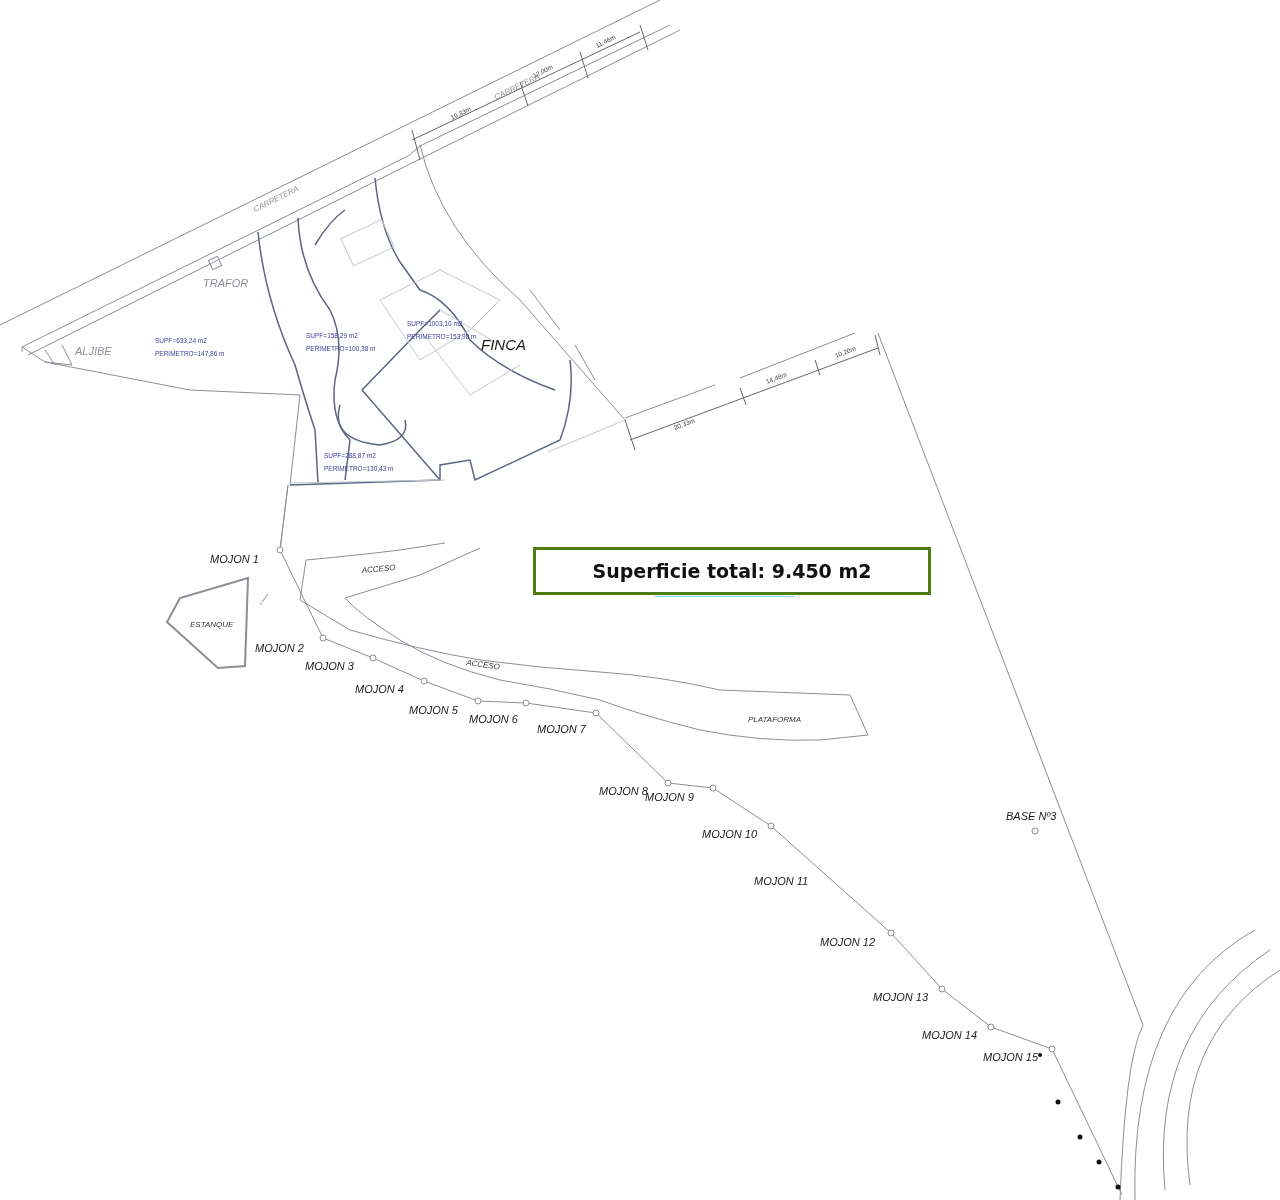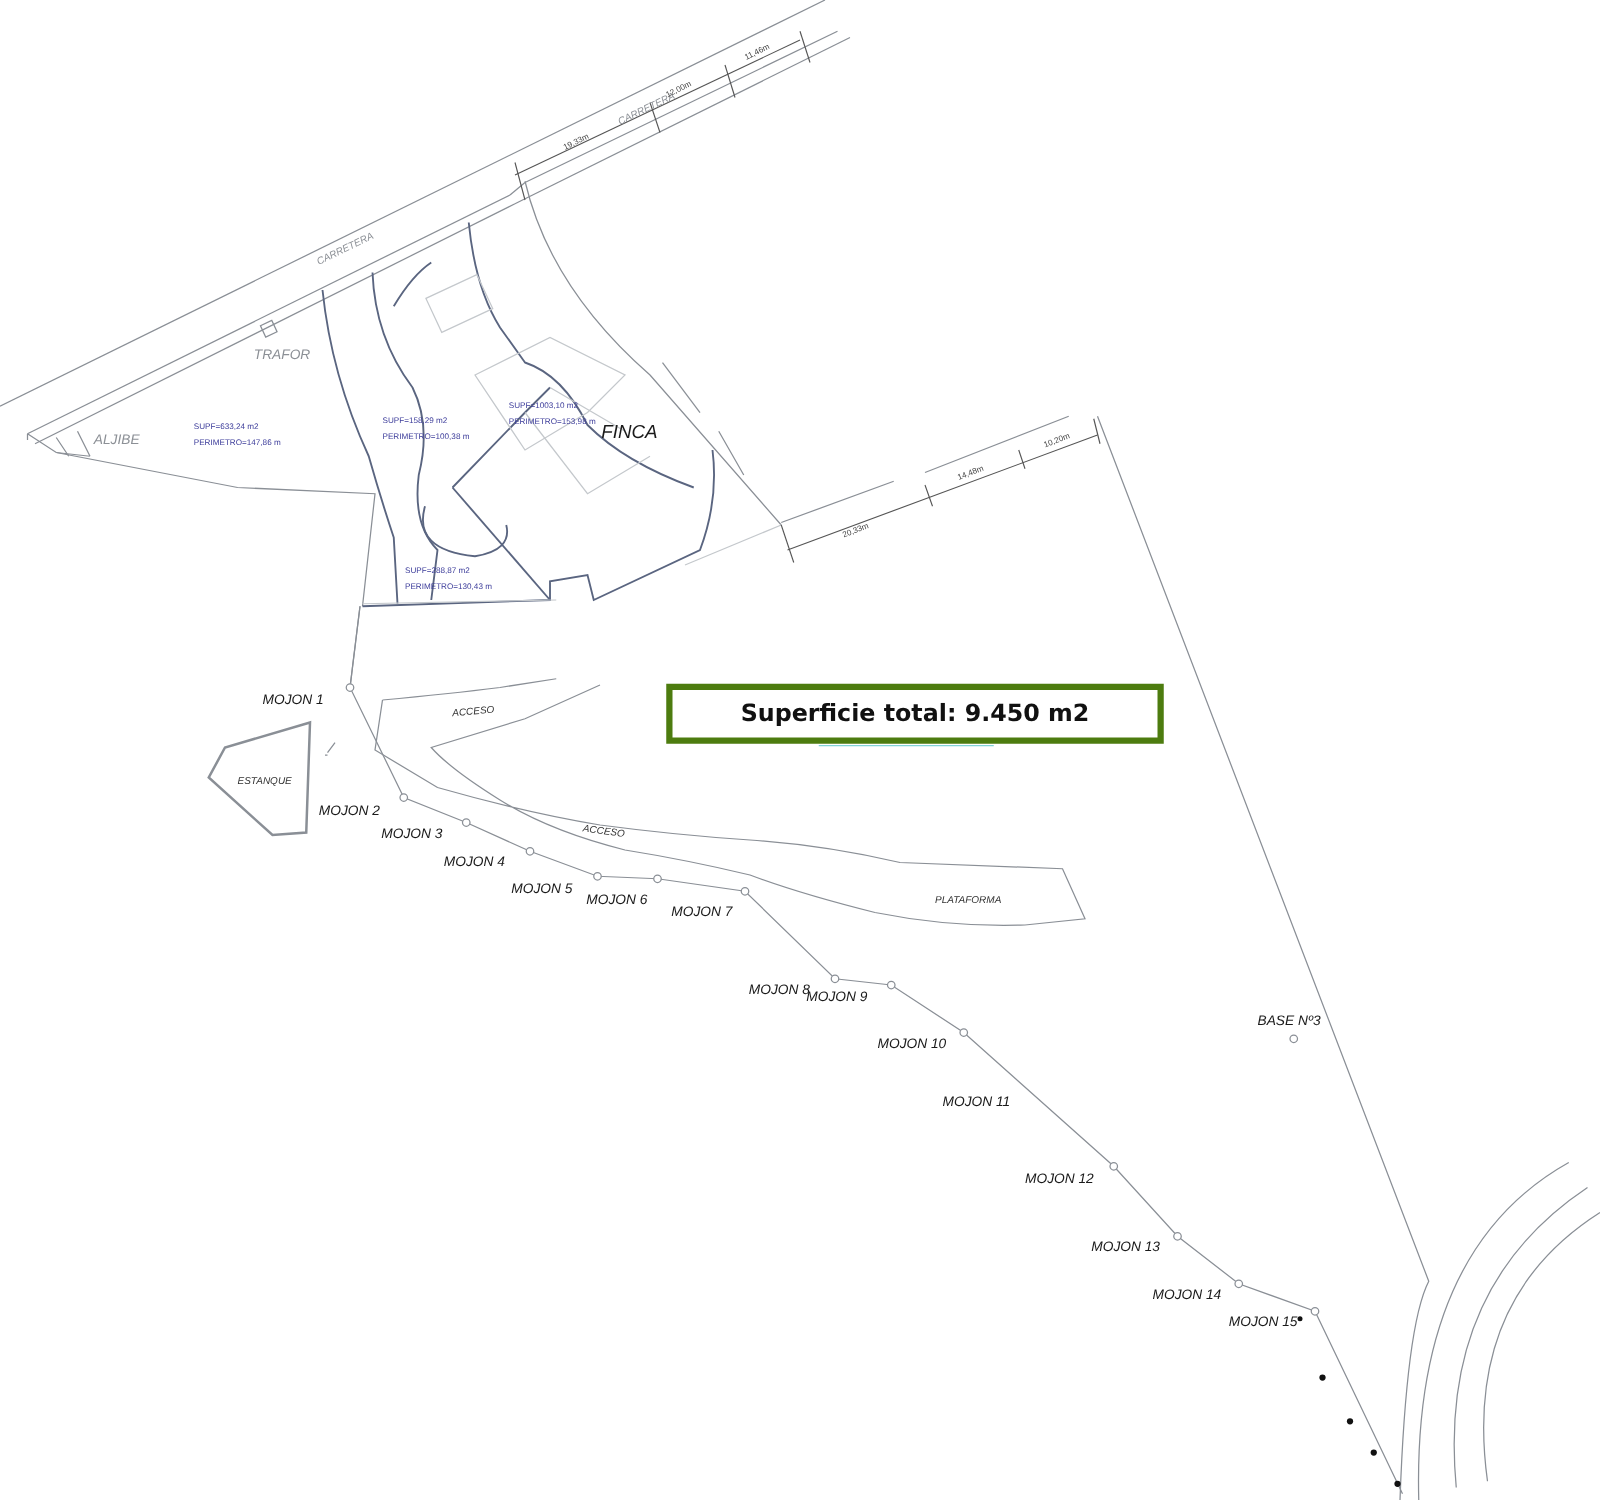--- a/index.html
+++ b/index.html
@@ -13,21 +13,21 @@
   .dim { fill: none; stroke: #555; stroke-width: 0.9; }
   .pt { fill: #ffffff; stroke: #8a8f96; stroke-width: 1; }
   .dot { fill: #111; }
   .lbl { font-family: "Liberation Sans", sans-serif; font-style: italic; fill: #1a1a1a; }
   .gray-lbl { font-family: "Liberation Sans", sans-serif; font-style: italic; fill: #8c9096; }
   .small-lbl { font-family: "Liberation Sans", sans-serif; font-style: italic; fill: #333; font-size: 8px; }
   .area { font-family: "Liberation Sans", sans-serif; fill: #3c3c9a; font-size: 6.5px; }
   .dimtxt { font-family: "Liberation Sans", sans-serif; fill: #444; font-size: 6.5px; }
   .road { font-family: "Liberation Sans", sans-serif; fill: #8c9096; font-size: 8px; font-style: italic; }
   .total-box { position: absolute; left: 533px; top: 547px; width: 398px; height: 48px;
-               border: 5px solid #4d7c0f; background: #fff; display: flex; align-items: center;
+               border: 3px solid #4d7c0f; background: #fff; display: flex; align-items: center;
                justify-content: center; box-sizing: border-box; }
   .total-box span { font-family: "DejaVu Sans", sans-serif; font-weight: bold; font-size: 19px; color: #111; }
   .cyan-line { position: absolute; left: 655px; top: 596px; width: 140px; height: 1px; background: #7fd3d6; }
 </style>
 </head>
 <body>
 
 <svg id="plan" width="1280" height="1200" viewBox="0 0 1280 1200" xmlns="http://www.w3.org/2000/svg">
 
   <g>

